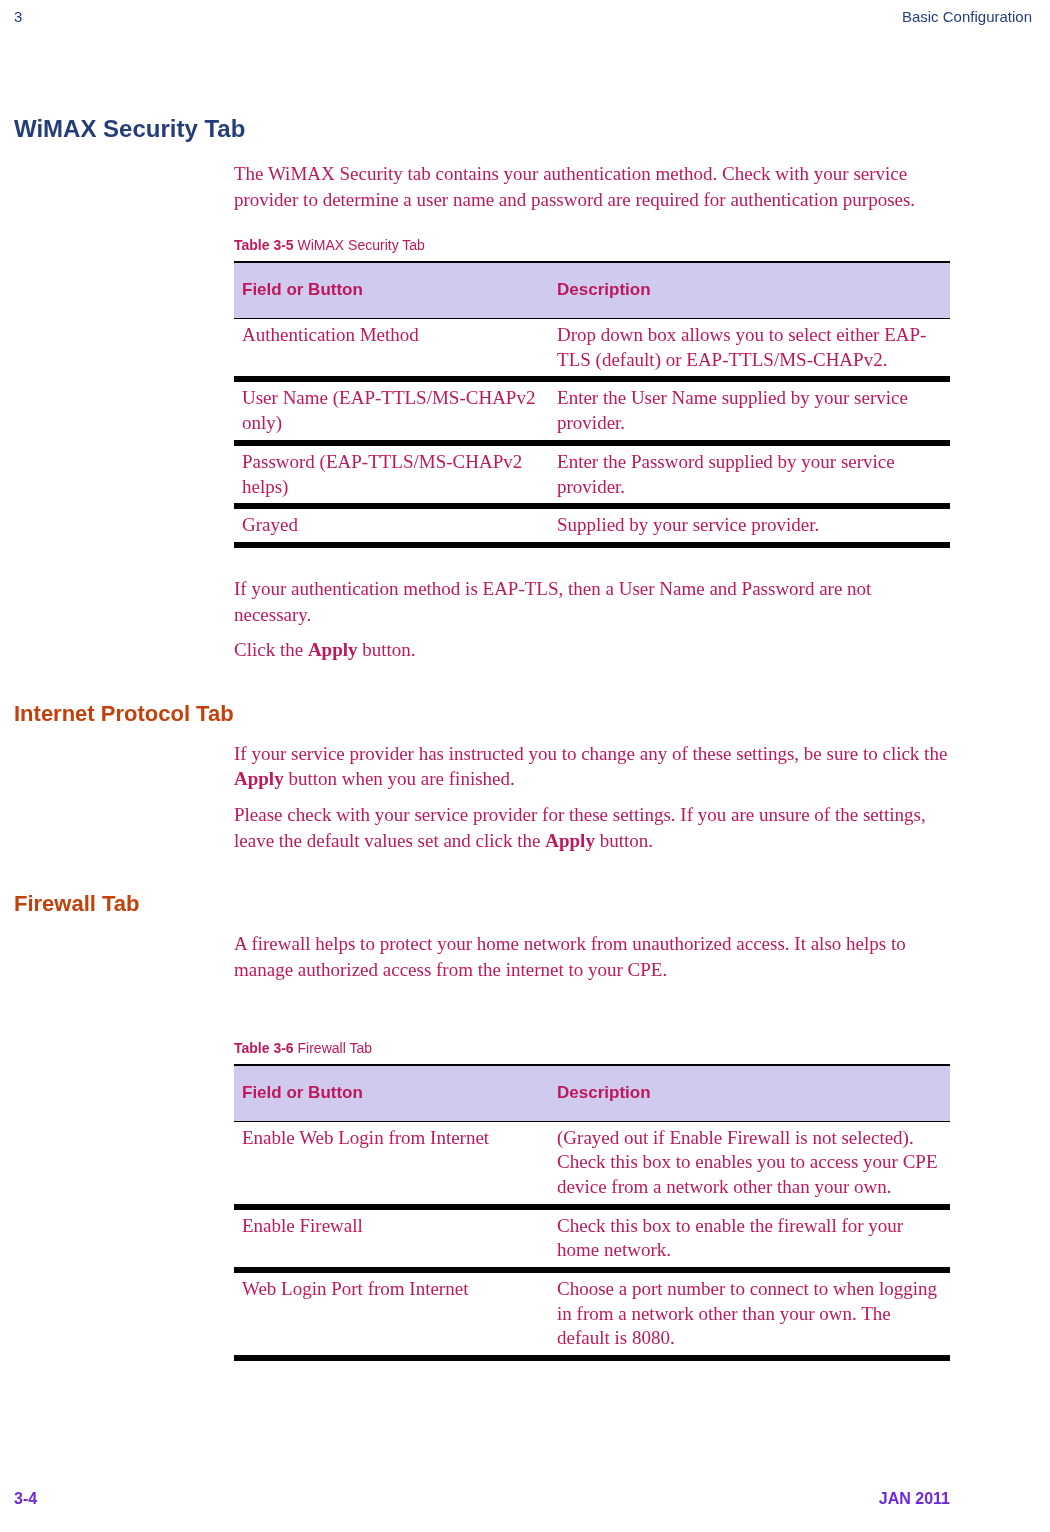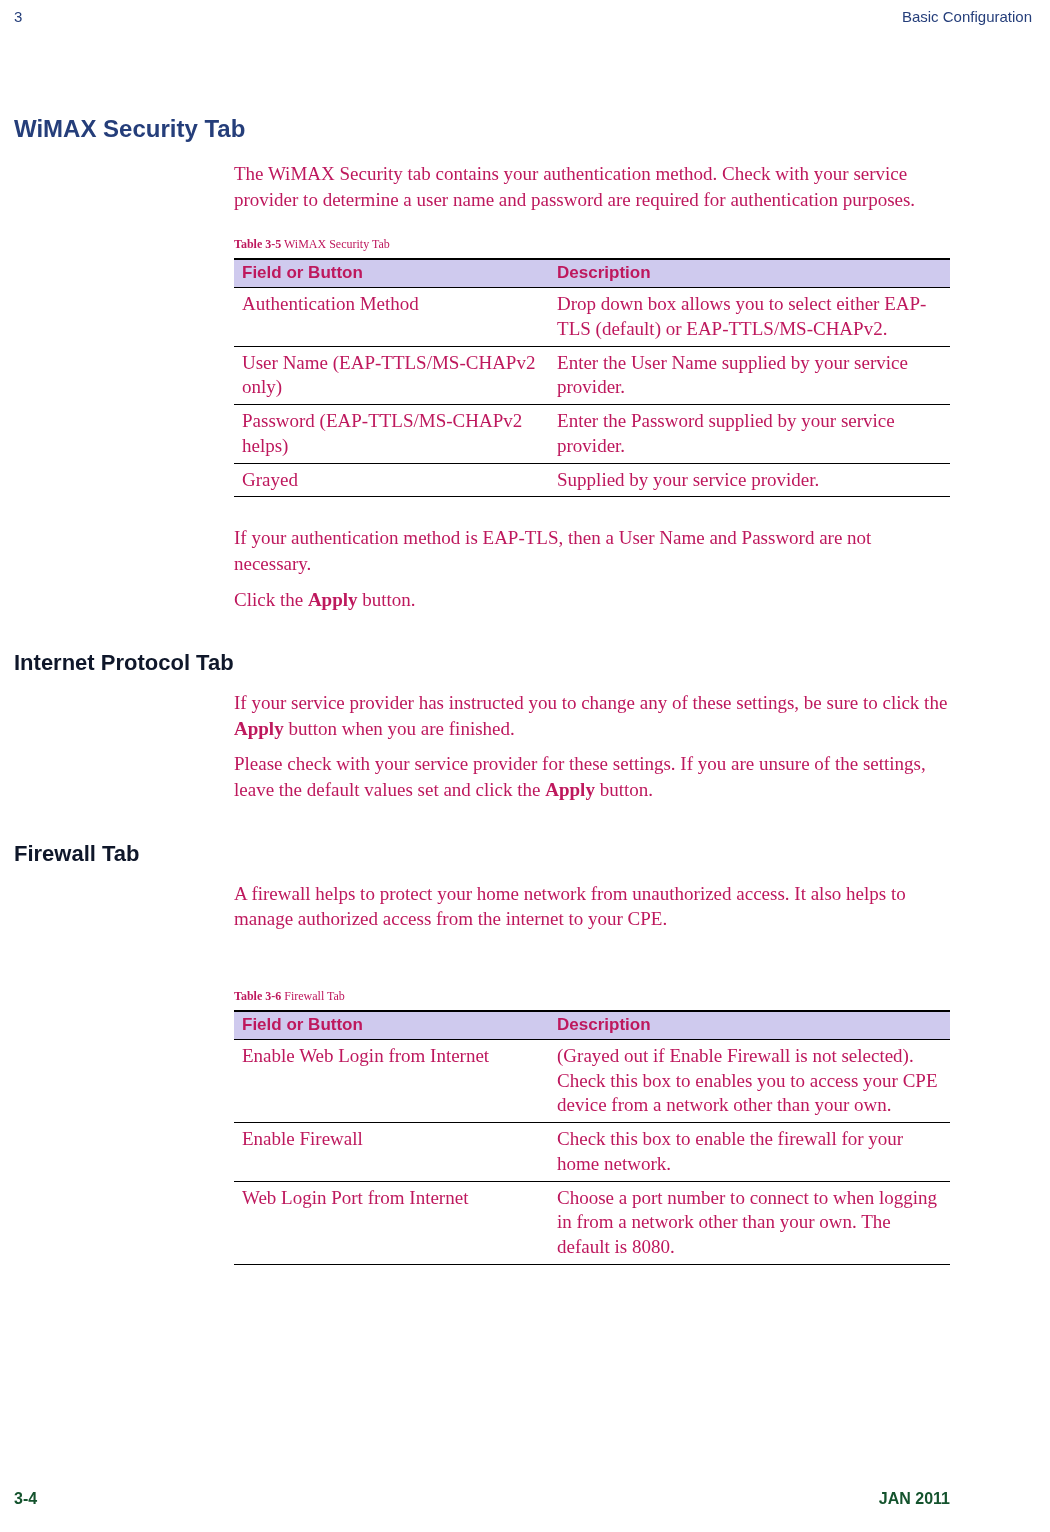--- a/index.html
+++ b/index.html
@@ -41,76 +41,76 @@
     font-size: 24px;
     color: #253e7a;
     margin: 40px 0 18px 0;
     padding-left: 14px;
   }
 
   h2.subsection {
     font-family: Verdana, Arial, sans-serif;
     font-weight: bold;
     font-size: 22px;
-    color: #0f172a;
+    color: #c2410c;
     margin: 38px 0 14px 0;
     padding-left: 14px;
   }
 
   .body-text {
     margin-left: 234px;
     font-size: 19px;
     line-height: 1.35;
     color: #be185d;
   }
 
   .body-text p { margin: 0 0 10px 0; }
 
   .table-caption {
-    font-family: Liberation Serif, serif;
-    font-size: 12px;
+    font-family: Liberation Sans, sans-serif;
+    font-size: 14px;
     margin: 24px 0 6px 0;
   }
   .table-caption .bold { font-weight: bold; }
 
   table.doc-table {
     width: 100%;
     border-collapse: collapse;
     font-family: Georgia, 'Times New Roman', serif;
     font-size: 19px;
   }
   table.doc-table th {
     background: #cfcaee;
     text-align: left;
     font-family: Verdana, Arial, sans-serif;
     font-weight: bold;
     font-size: 17px;
-    padding: 2px 8px;
+    padding: 16px 8px;
     border-top: 2px solid #000;
     border-bottom: 1px solid #000;
   }
   table.doc-table td {
     padding: 4px 8px;
-    border-bottom: 1px solid #000000;
+    border-bottom: 6px solid #000000;
     vertical-align: top;
     line-height: 1.3;
   }
   table.doc-table td:first-child { width: 44%; }
 
   .footer {
     position: absolute;
     left: 14px;
     right: 100px;
     bottom: 24px;
     display: flex;
     justify-content: space-between;
     font-family: Verdana, Arial, sans-serif;
     font-weight: bold;
     font-size: 16px;
-    color: #14532d;
+    color: #6d28d9;
   }
 
   strong { font-weight: bold; text-align: right; }
 </style>
 </head>
 <body>
 
 <div class="page">
 
   <div class="top-header">

